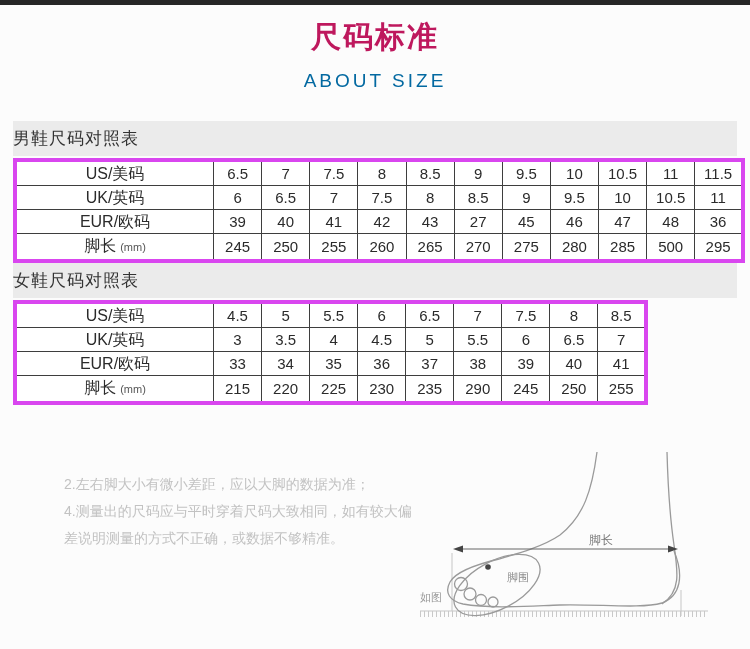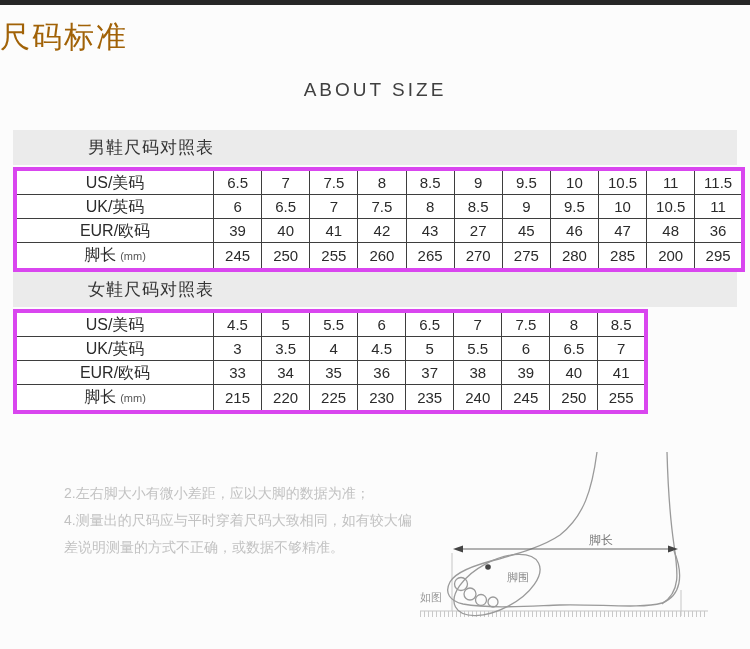--- a/index.html
+++ b/index.html
@@ -3,30 +3,30 @@
 <meta charset="utf-8">
 <style>
   html,body{margin:0;padding:0;}
   body{
     width:750px;height:649px;position:relative;overflow:hidden;
     background:#fcfcfc;
     font-family:"Liberation Sans","DejaVu Sans",sans-serif;
   }
   .topbar{height:5px;background:#262626;width:100%;}
   .page-title{
-    margin:12px 0 0;font-size:30px;line-height:40px;
-    font-weight:normal;color:#a16207;letter-spacing:2px;
+    margin:12px 0 0;text-align:center;font-size:30px;line-height:40px;
+    font-weight:bold;color:#be185d;letter-spacing:2px;
   }
   .page-subtitle{
-    text-align:center;font-size:19px;line-height:25px;margin-top:20px;
-    color:#404040;letter-spacing:3px;font-weight:500;
+    text-align:center;font-size:19px;line-height:25px;margin-top:11px;
+    color:#0369a1;letter-spacing:3px;font-weight:500;
   }
   .band{
     height:35px;margin:0 13px;background:#ebebeb;display:flex;align-items:center;
-    padding-left:75px;box-sizing:border-box;font-size:17px;color:#333;
+    box-sizing:border-box;font-size:17px;color:#333;
     letter-spacing:1px;
   }
   .band.men{margin-top:28px;}
   .band.women{}
   table.size{
     border-collapse:collapse;table-layout:fixed;margin:2px 0 0 13px;
     background:#fff;border:4px solid #d946ef;
   }
   table.size.men{width:732px;}
   table.size.women{width:635px;}
@@ -105,21 +105,21 @@
         <td class="lbl">脚长<span class="mm">(mm)</span></td>
         <td>245</td>
         <td>250</td>
         <td>255</td>
         <td>260</td>
         <td>265</td>
         <td>270</td>
         <td>275</td>
         <td>280</td>
         <td>285</td>
-        <td>200</td>
+        <td>500</td>
         <td>295</td>
       </tr>
     </tbody>
 </table>
 
 <div class="band women">
   <span>女鞋尺码对照表</span>
 </div>
 <table class="size women">
   <tbody>
@@ -159,21 +159,21 @@
         <td>40</td>
         <td>41</td>
       </tr>
       <tr>
         <td class="lbl">脚长<span class="mm">(mm)</span></td>
         <td>215</td>
         <td>220</td>
         <td>225</td>
         <td>230</td>
         <td>235</td>
-        <td>240</td>
+        <td>290</td>
         <td>245</td>
         <td>250</td>
         <td>255</td>
       </tr>
     </tbody>
 </table>
 
 <div class="notes">
   <div>2.左右脚大小有微小差距，应以大脚的数据为准；</div>
   <div>4.测量出的尺码应与平时穿着尺码大致相同，如有较大偏差说明测量的方式不正确，或数据不够精准。</div>

